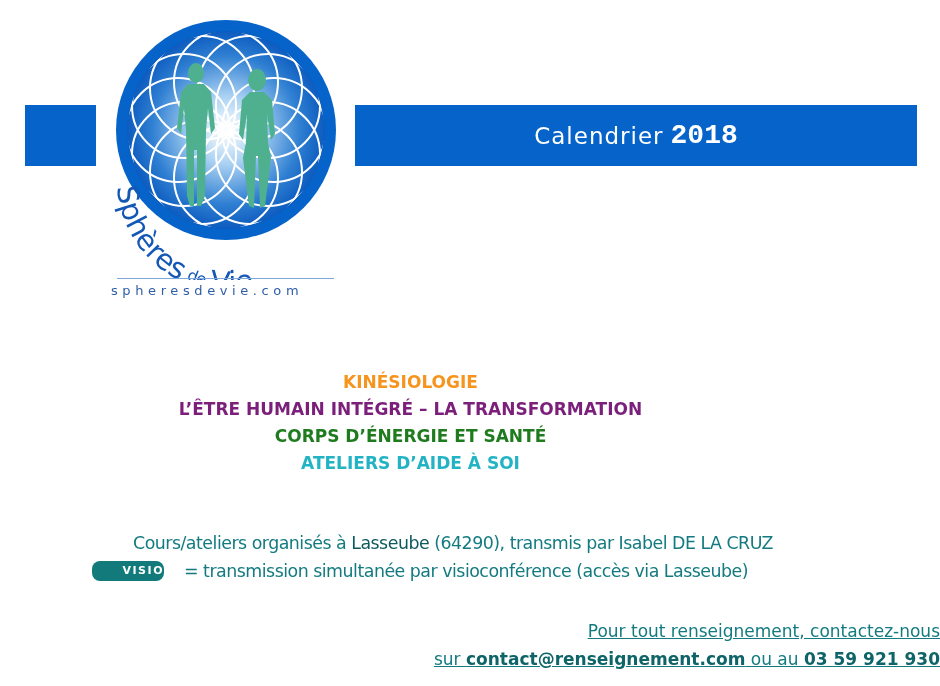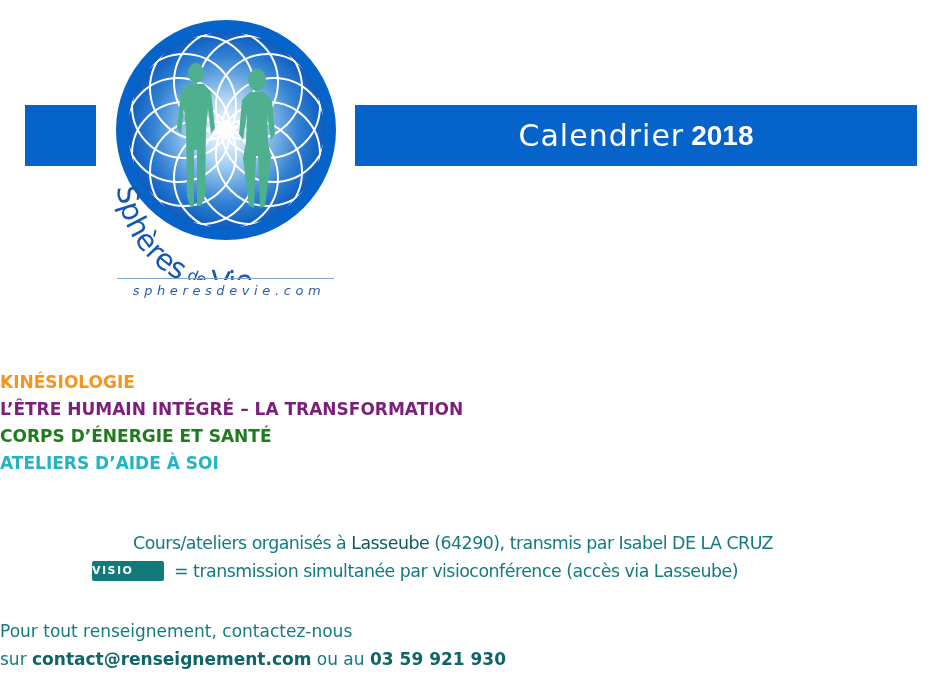--- a/index.html
+++ b/index.html
@@ -28,65 +28,64 @@
       top: 105px;
       width: 562px;
       height: 61px;
       background: #0563c9;
       display: flex;
       align-items: center;
       justify-content: center;
       color: #ffffff;
     }
     .bar-right .title-word {
-      font-size: 30px;
+      font-size: 23px;
       letter-spacing: 1px;
       margin-right: 7px;
       font-family: "DejaVu Sans", sans-serif;
       text-align: center;
     }
     .bar-right .title-year {
       font-size: 28px;
       font-weight: bold;
-      font-family: Liberation Sans, sans-serif;
+      font-family: Liberation Mono, monospace;
     }
     .logo {
       position: absolute;
       left: 105px;
       top: 10px;
       width: 245px;
       height: 295px;
     }
     .logo svg { display: block; }
     .logo-url {
       position: absolute;
-      left: 120px;
+      left: 111px;
       top: 283px;
       width: 218px;
-      text-align: center;
+      text-align: left;
       font-size: 13px;
       letter-spacing: 4.6px;
       color: #2e5ea8;
       font-family: "DejaVu Sans", sans-serif;
-      font-style: italic;
     }
     .logo-rule {
       position: absolute;
       left: 117px;
       top: 278px;
       width: 217px;
       height: 1px;
       background: #7fa6d9;
     }
     .topics {
       position: absolute;
       left: 0;
       top: 369px;
       width: 821px;
-      text-align: left;
+      text-align: center;
       font-weight: bold;
       font-size: 17px;
       line-height: 27px;
       font-family: "DejaVu Sans", sans-serif;
     }
     .topic { display: block; }
     .info {
       position: absolute;
       left: 0;
       top: 533px;
@@ -112,40 +111,41 @@
       white-space: nowrap;
       display: flex;
       align-items: center;
       font-size: 17.4px;
       letter-spacing: -0.5px;
     }
     .visio-badge {
       display: inline-block;
       width: 72px;
       height: 20px;
-      border-radius: 2px;
+      border-radius: 8px;
       background: #127a7a;
       color: #ffffff;
       font-size: 11px;
       font-weight: bold;
       letter-spacing: 1.5px;
-      text-align: left;
+      text-align: right;
       line-height: 20px;
-      margin-right: 10px;
+      margin-right: 20px;
     }
     .contact {
       position: absolute;
       left: 0;
       top: 617px;
       width: 940px;
-      text-align: left;
+      text-align: right;
       color: #137b80;
       font-size: 17px;
       line-height: 28px;
       font-family: "DejaVu Sans", sans-serif;
+      text-decoration: underline;
     }
     .contact b { color: #0e6467; }
   </style>
 </head>
 <body>
 
 <div class="bar-left"></div>
 
 <div class="bar-right">
   <span class="title-word">Calendrier</span>

